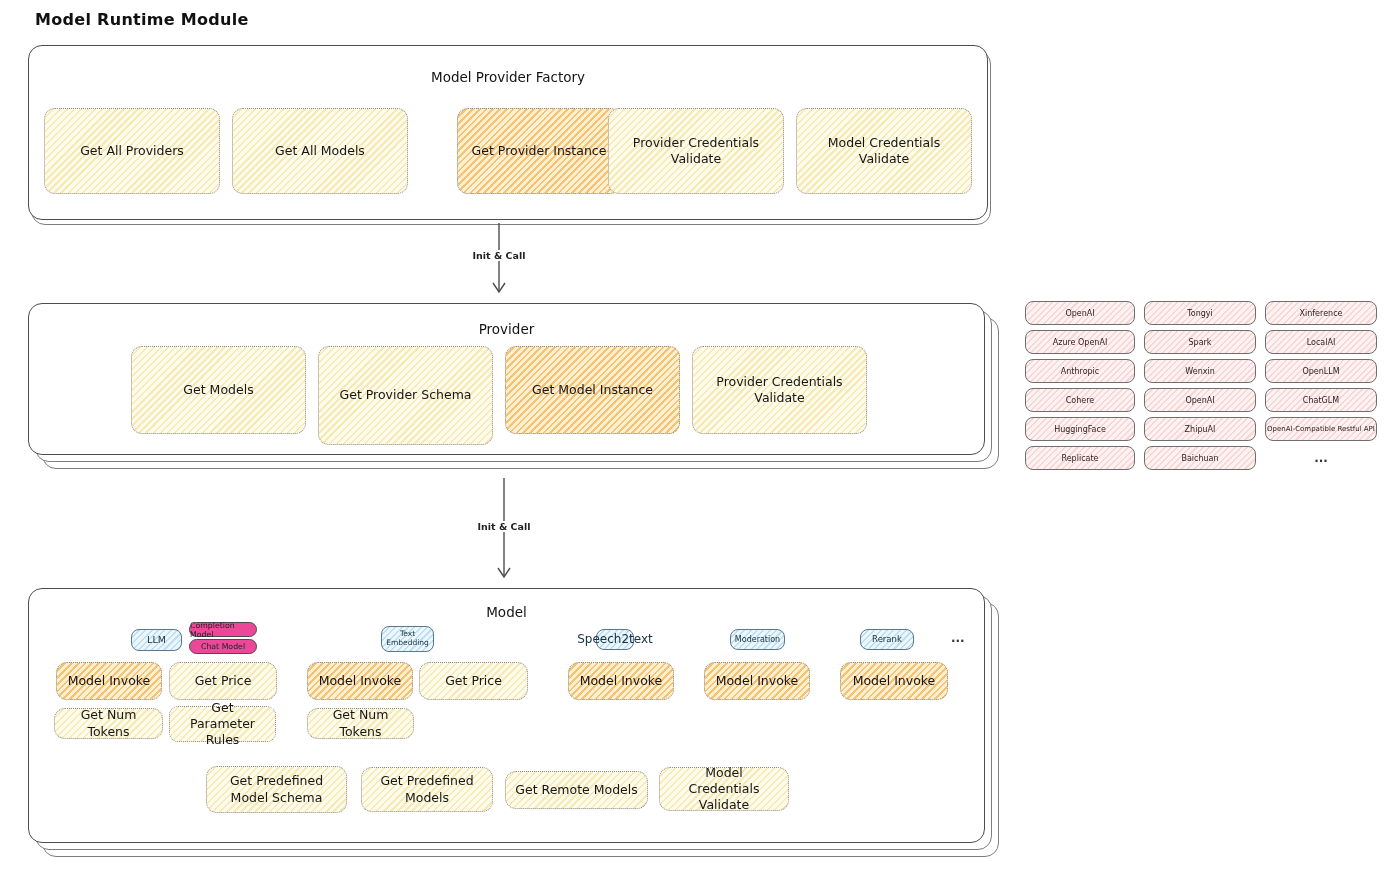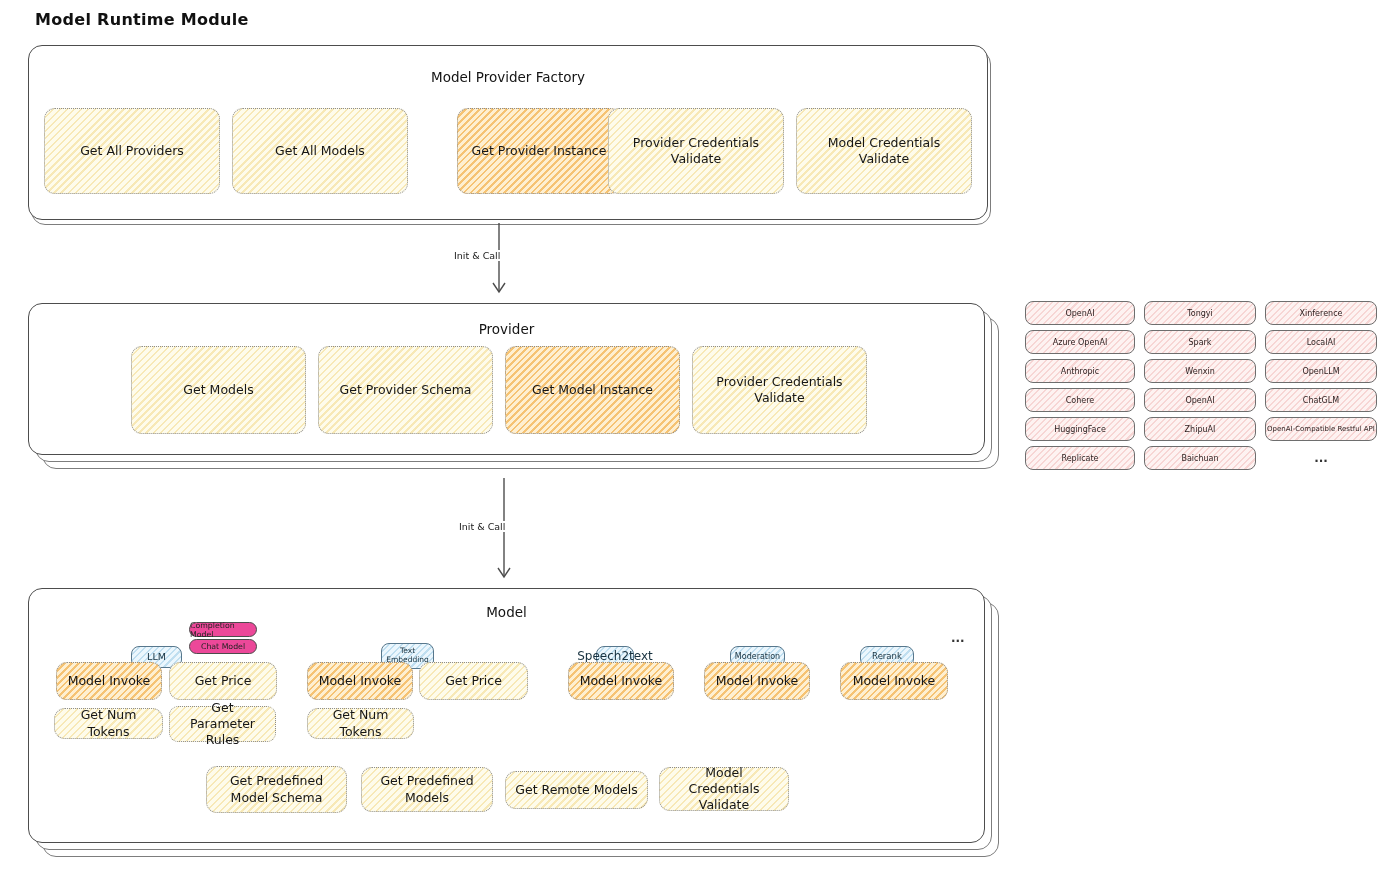--- a/index.html
+++ b/index.html
@@ -16,35 +16,35 @@
   .btn { position:absolute; display:flex; align-items:center; justify-content:center; text-align:center;
          border:1.5px dotted #8d8d8d; border-radius:11px; font-size:12.5px; line-height:1.3; padding:2px 8px; color:#161616; }
   .yellow { background-color:#fefbea;
     background-image:repeating-linear-gradient(135deg, rgba(240,214,130,.50) 0 1.7px, rgba(255,253,240,.25) 1.7px 5px); }
   .orangeH { background-color:#fdeecd;
     background-image:repeating-linear-gradient(135deg, rgba(243,176,77,.70) 0 1.9px, rgba(255,243,219,.3) 1.9px 4.8px); }
 
   .tab { position:absolute; display:flex; align-items:center; justify-content:center; text-align:center;
          border:1.3px solid #57778c; border-radius:8px; font-size:8.5px; line-height:1.15; color:#17313f;
          background-color:#e9f5fc;
-         background-image:repeating-linear-gradient(135deg, rgba(150,200,228,.5) 0 1.5px, rgba(240,250,255,.3) 1.5px 4.5px);margin-top:17px; }
+         background-image:repeating-linear-gradient(135deg, rgba(150,200,228,.5) 0 1.5px, rgba(240,250,255,.3) 1.5px 4.5px); }
   .subtab { position:absolute; display:flex; align-items:center; justify-content:center;
             border:1.1px solid #4c4c4c; border-radius:8px; background:#ec4899; font-size:7.8px; color:#222; }
 
   .pgrid { position:absolute; left:1025px; top:301px; display:grid;
            grid-template-columns:110px 112px 112px; grid-auto-rows:24px; column-gap:9px; row-gap:5px; }
   .pcell { border:1.2px solid #6e6e6e; border-radius:8px; display:flex; align-items:center; justify-content:center;
            font-size:8px; color:#2a1d1d; white-space:nowrap; overflow:hidden;
            background-color:#fdf1f0;
            background-image:repeating-linear-gradient(135deg, rgba(238,172,170,.40) 0 1.5px, rgba(255,246,245,.3) 1.5px 4.5px); }
   .pcell.long { font-size:7px; }
   .pmore { display:flex; align-items:center; justify-content:center; font-size:12px; font-weight:bold; color:#333; }
 
   .arrow { position:absolute; }
-  .arrow-label { position:absolute; width:90px; text-align:left; font-size:9.5px; color:#222; background:#fff; }
+  .arrow-label { position:absolute; width:90px; text-align:center; font-size:9.5px; color:#222; background:#fff;font-weight:bold; }
 
   .dots { position:absolute; font-size:12px; font-weight:bold; color:#333; }
 </style>
 </head>
 <body>
 
 <div id="canvas">
 
   <div class="page-title">Model Runtime Module</div>
 
@@ -62,21 +62,21 @@
     <line x1="10" y1="0" x2="10" y2="68" stroke="#4d4d4d" stroke-width="1.4"></line>
     <path d="M4 60 L10 69 L16 60" fill="none" stroke="#4d4d4d" stroke-width="1.4"></path>
   </svg>
   <div class="arrow-label" style="left:454px; top:250px;">Init &amp; Call</div>
 
   <div class="layer" style="left:42px; top:317px; width:957px; height:152px;"></div>
   <div class="layer" style="left:35px; top:310px; width:957px; height:152px;"></div>
   <div class="container" style="left:28px; top:303px; width:957px; height:152px;">
     <div class="box-hdr" style="top:17px;">Provider</div>
     <div class="btn yellow" style="left:102px; top:42px; width:175px; height:88px;">Get Models</div>
-    <div class="btn yellow" style="left:289px; top:42px; width:175px; height:88px;">Get Provider Schema</div>
+    <div class="btn yellow" style="left:289px; top:42px; width:175px; height:99px;">Get Provider Schema</div>
     <div class="btn orangeH" style="left:476px; top:42px; width:175px; height:88px;">Get Model Instance</div>
     <div class="btn yellow" style="left:663px; top:42px; width:175px; height:88px;">Provider Credentials Validate</div>
   </div>
 
   <div class="pgrid">
     <div class="pcell">OpenAI</div>
     <div class="pcell">Tongyi</div>
     <div class="pcell">Xinference</div>
     <div class="pcell">Azure OpenAI</div>
     <div class="pcell">Spark</div>

